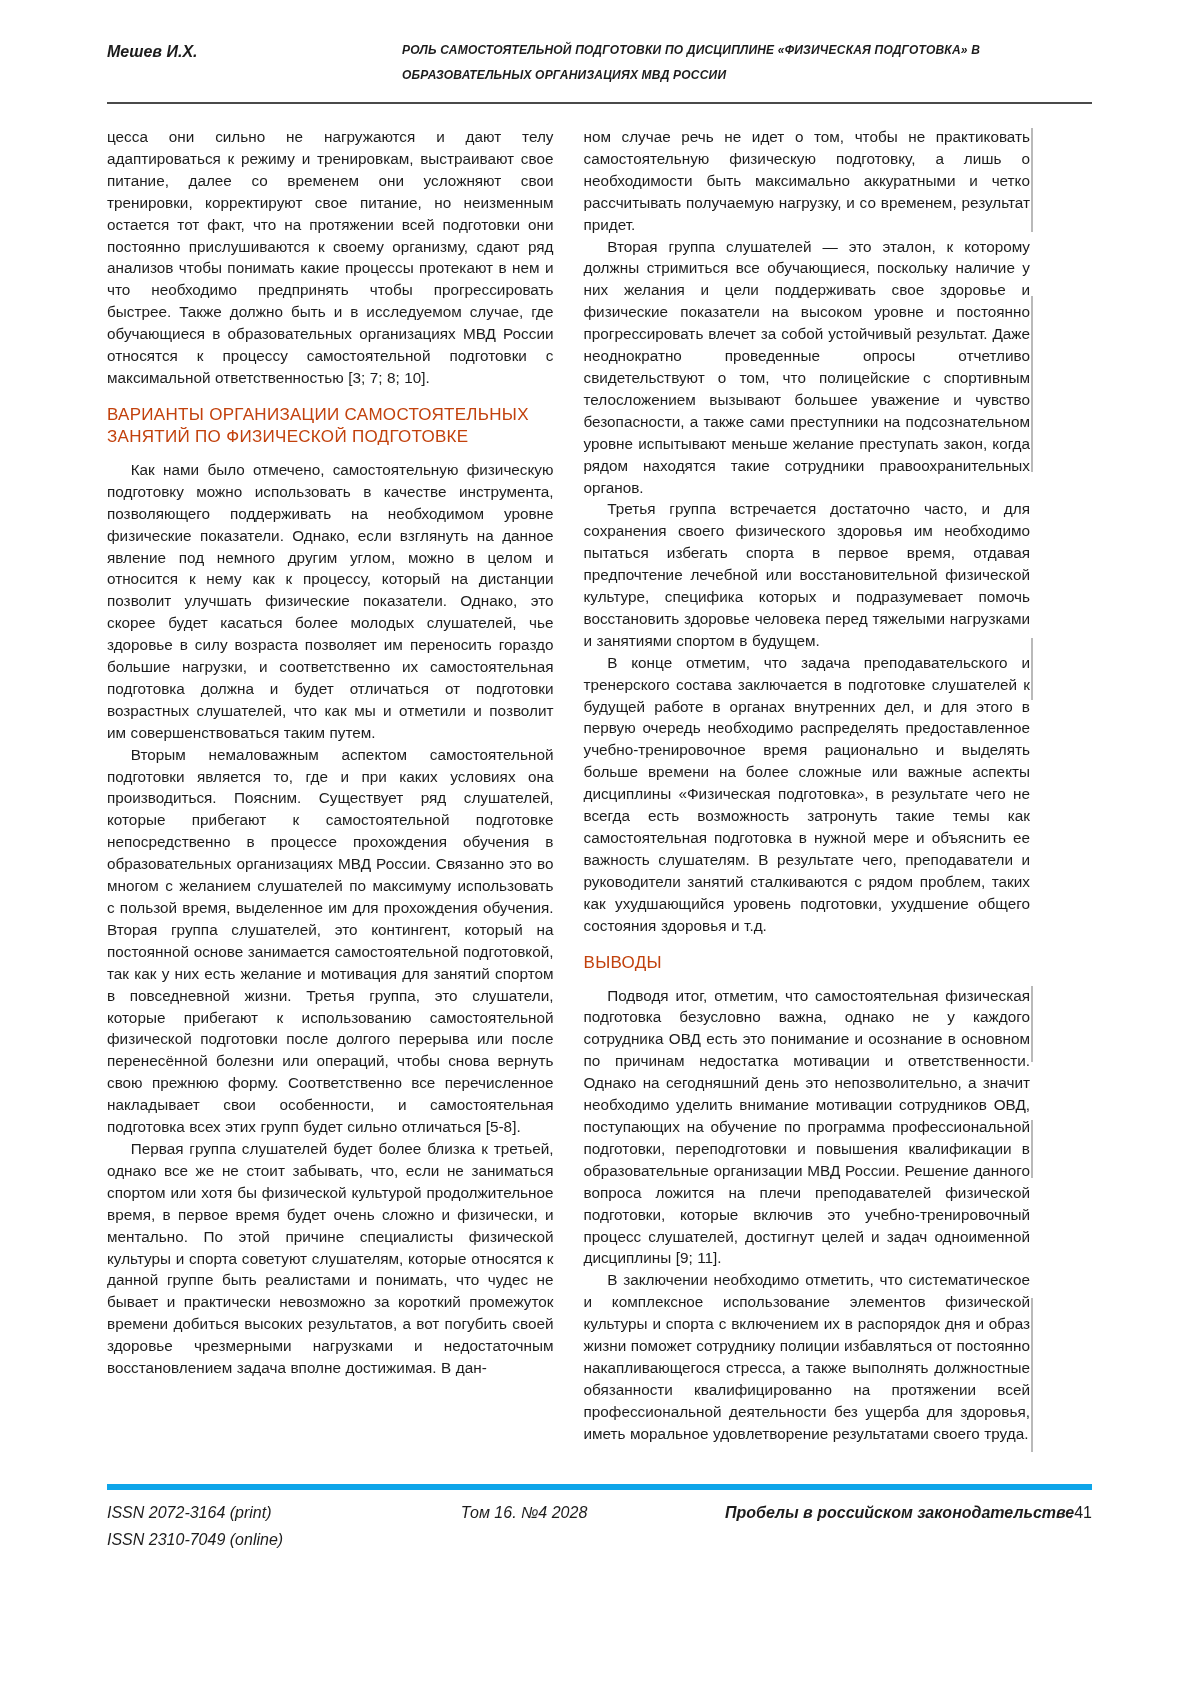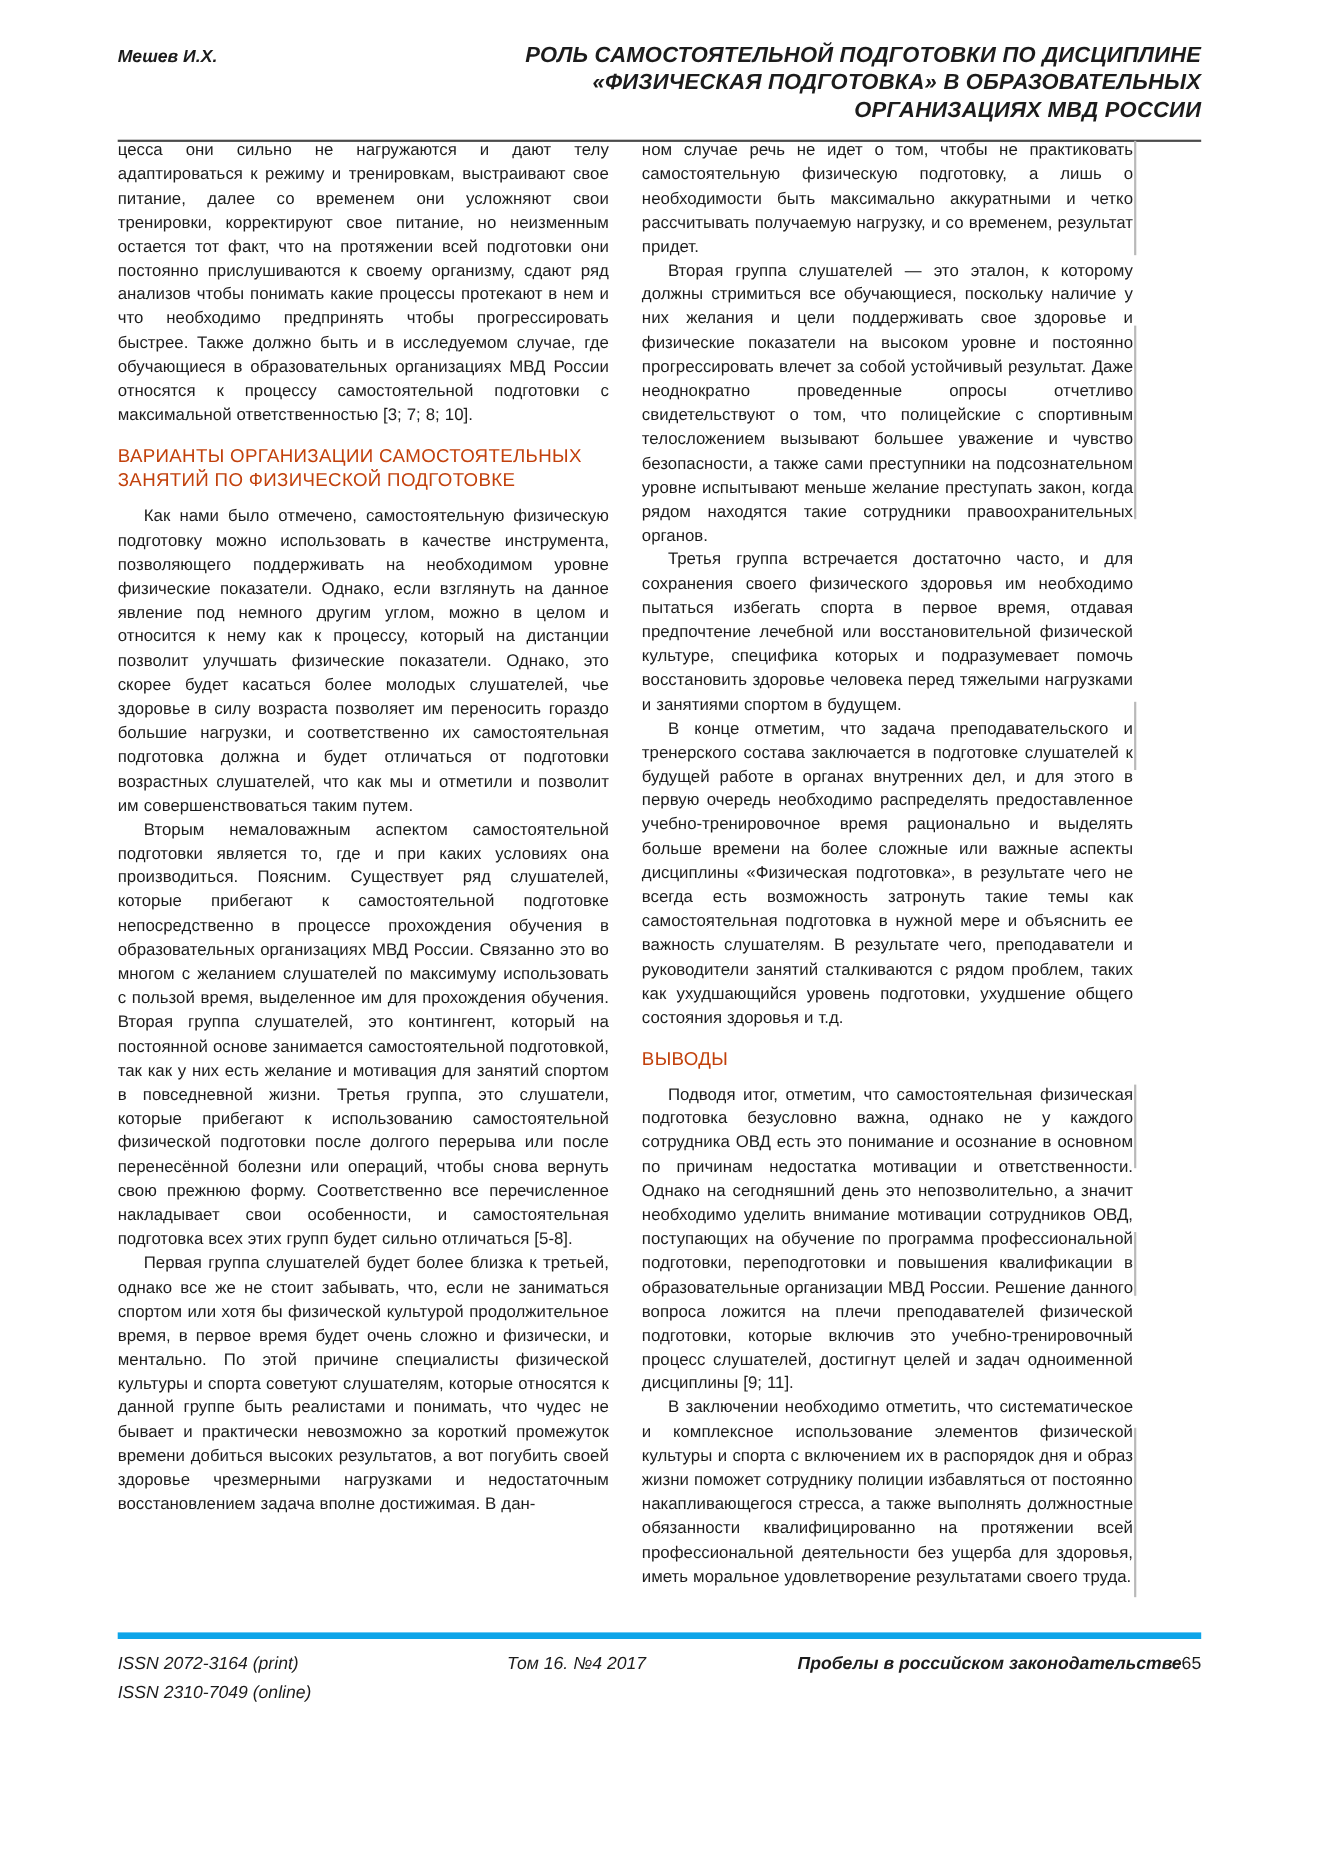--- a/index.html
+++ b/index.html
@@ -28,24 +28,23 @@
   .author {
     font-weight: bold;
     font-style: italic;
     font-size: 16px;
     line-height: 25px;
     white-space: nowrap;
     padding-top: 1px;
   }
   .title {
     max-width: 690px;
-    text-align: right;
     font-weight: bold;
     font-style: italic;
-    font-size: 20px;
+    font-size: 12px;
     line-height: 25px;
     letter-spacing: 0.2px;
   }
   
   .columns {
     position: absolute;
     top: 126px;
     left: 107px;
     width: 923px;
     display: flex;
@@ -135,24 +134,24 @@
       <p>В заключении необходимо отметить, что систематическое и комплексное использование элементов физической культуры и спорта с включением их в распорядок дня и образ жизни поможет сотруднику полиции избавляться от постоянно накапливающегося стресса, а также выполнять должностные обязанности квалифицированно на протяжении всей профессиональной деятельности без ущерба для здоровья, иметь моральное удовлетворение результатами своего труда.</p>
     </section>
 
   </main>
 
   <footer class="page-footer">
     <div class="issn-block">
       <div>ISSN 2072-3164 (print)</div>
       <div>ISSN 2310-7049 (online)</div>
     </div>
-    <div class="volume">Том 16. №4 2017</div>
+    <div class="volume">Том 16. №4 2028</div>
     <div class="journal-block">
       <span class="journal-name">Пробелы в российском законодательстве</span>
-      <span class="page-number">65</span>
+      <span class="page-number">41</span>
     </div>
   </footer>
 
   <div class="margin-mark mm1"></div>
   <div class="margin-mark mm2"></div>
   <div class="margin-mark mm3"></div>
   <div class="margin-mark mm4"></div>
   <div class="margin-mark mm5"></div>
   <div class="margin-mark mm6"></div>
 

